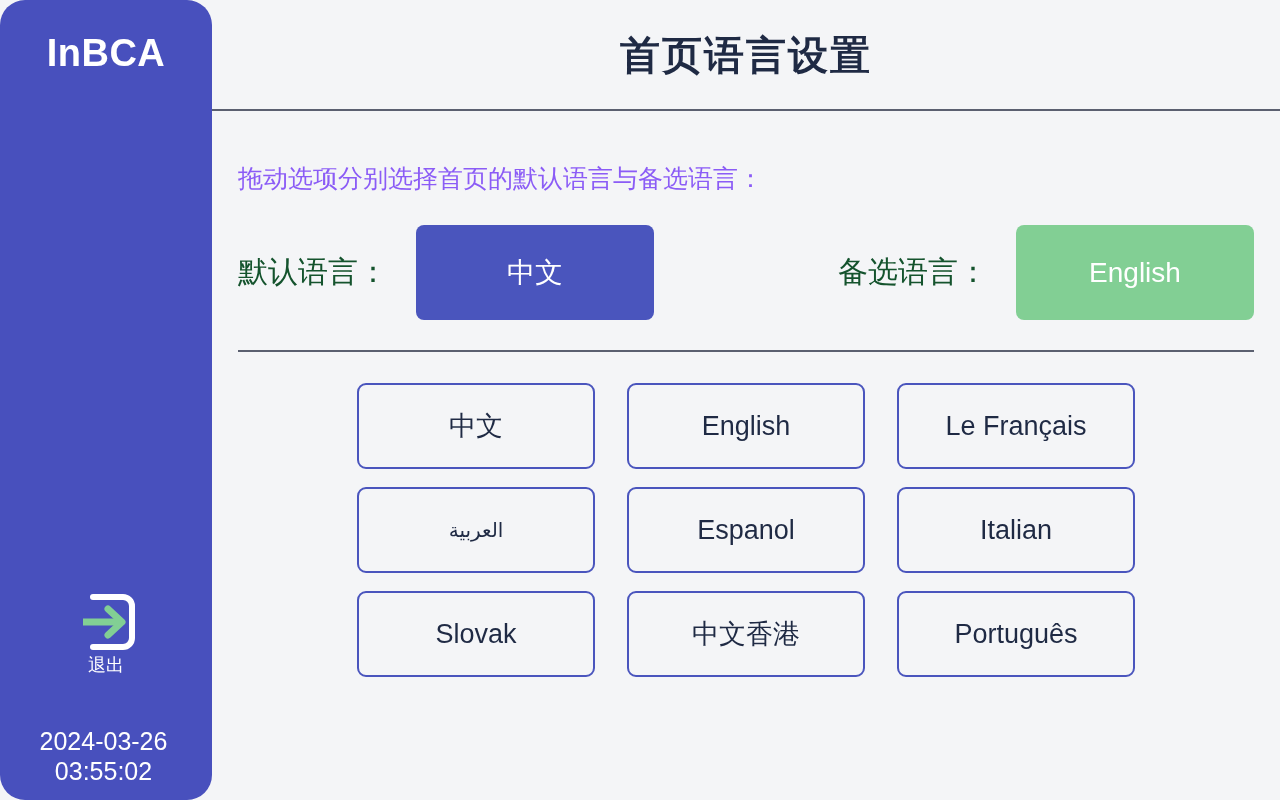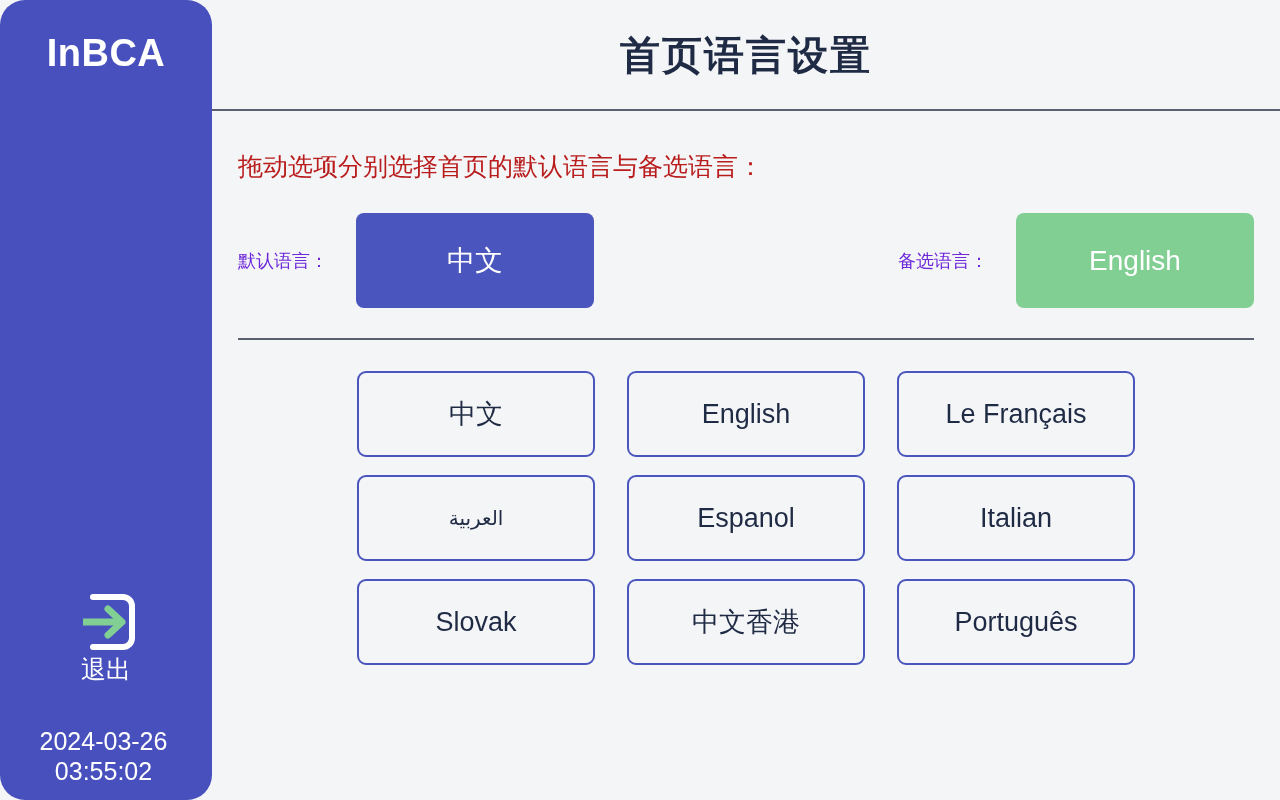--- a/index.html
+++ b/index.html
@@ -56,21 +56,21 @@
   }
 
   .exit-icon {
     width: 62px;
     height: 60px;
     display: block;
   }
 
   .exit-label {
     color: #ffffff;
-    font-size: 25px;
+    font-size: 18px;
     margin-top: 4px;
     line-height: 1.1;
   }
 
   .clock {
     position: absolute;
     left: 0;
     right: 5px;
     top: 726px;
     text-align: center;
@@ -106,41 +106,41 @@
   }
 
   .content {
     flex: 1 1 auto;
     padding: 0 26px 0 26px;
     position: relative;
   }
 
   .instruction {
     font-size: 25px;
-    color: #b91c1c;
-    margin-top: 40px;
+    color: #8b5cf6;
+    margin-top: 52px;
     margin-left: 0;
     line-height: 1.2;
   }
 
   .selection-row {
     margin-top: 32px;
     display: flex;
     align-items: center;
     height: 95px;
   }
 
   .sel-group {
     display: flex;
     align-items: center;
   }
 
   .sel-label {
-    font-size: 18px;
-    color: #6d28d9;
+    font-size: 30px;
+    color: #14532d;
     white-space: nowrap;
   }
 
   .slot {
     width: 238px;
     height: 95px;
     border-radius: 8px;
     display: flex;
     align-items: center;
     justify-content: center;

